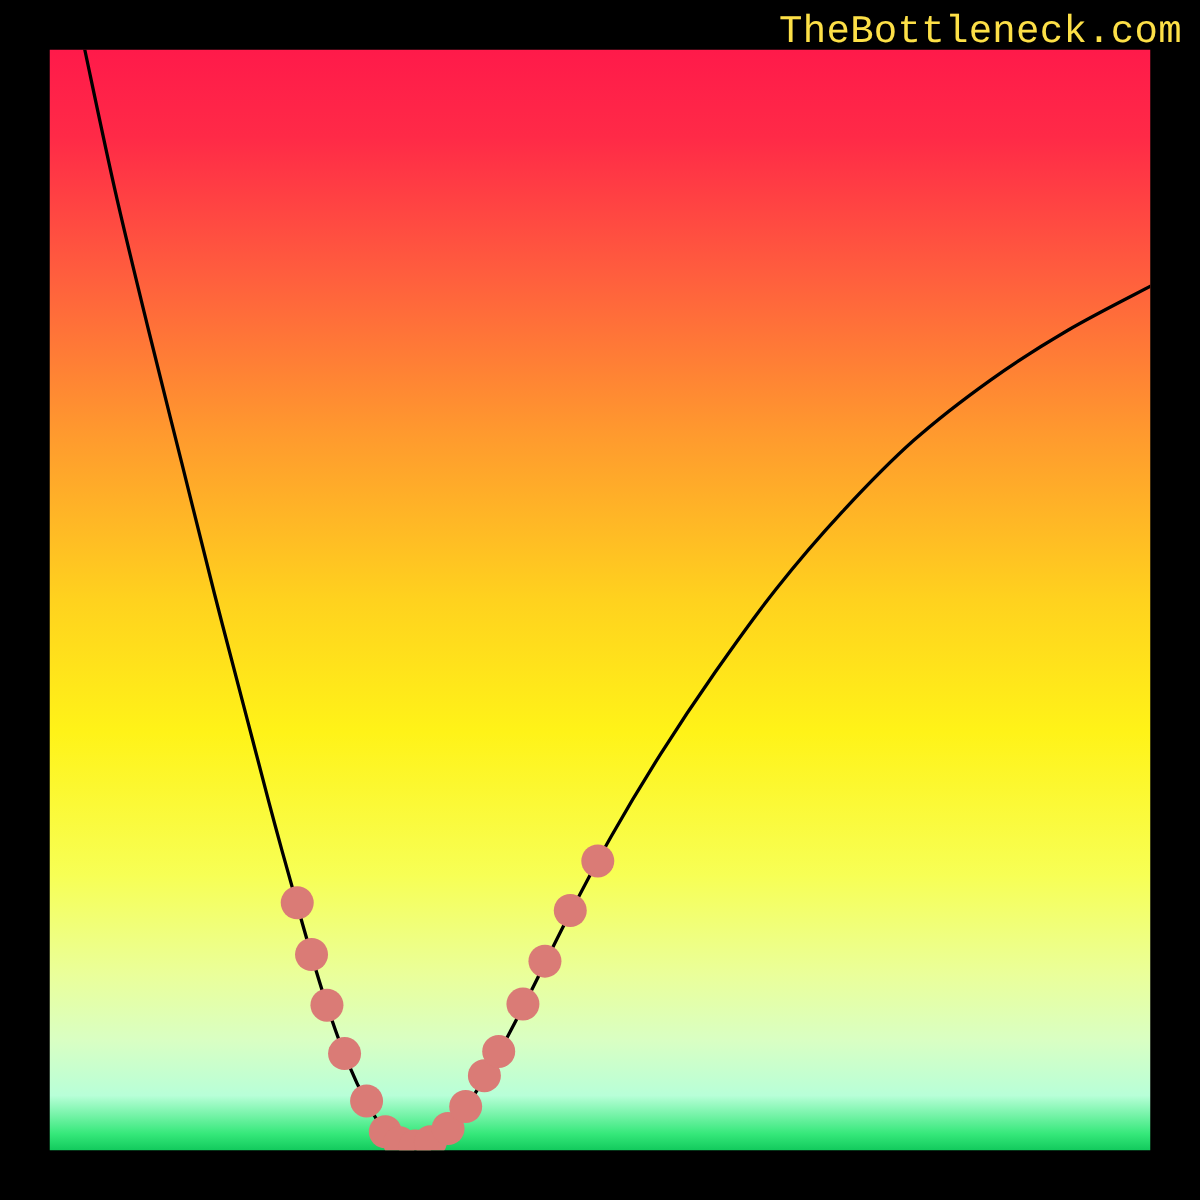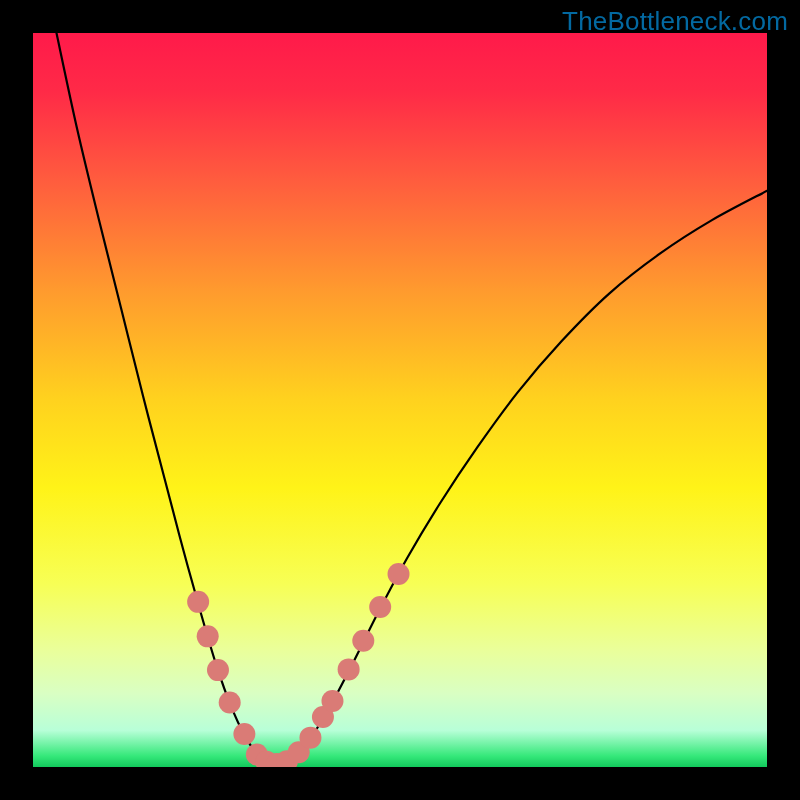--- a/index.html
+++ b/index.html
@@ -16,23 +16,24 @@
     left: 33px;
     top: 33px;
     width: 734px;
     height: 734px;
     overflow: visible;
   }
   .watermark {
     position: absolute;
     top: 6px;
     right: 12px;
-    color: #0369a1;
+    color: #fde047;
     font-size: 26px;
     letter-spacing: 0.2px;
+    font-family: Liberation Mono, monospace;
   }
   svg { display: block; }
 </style>
 </head>
 <body>
 
 <div class="watermark">TheBottleneck.com</div>
 
 <div class="plot-area">
   <svg id="chart-svg" width="734" height="734" viewBox="0 0 734 734">

